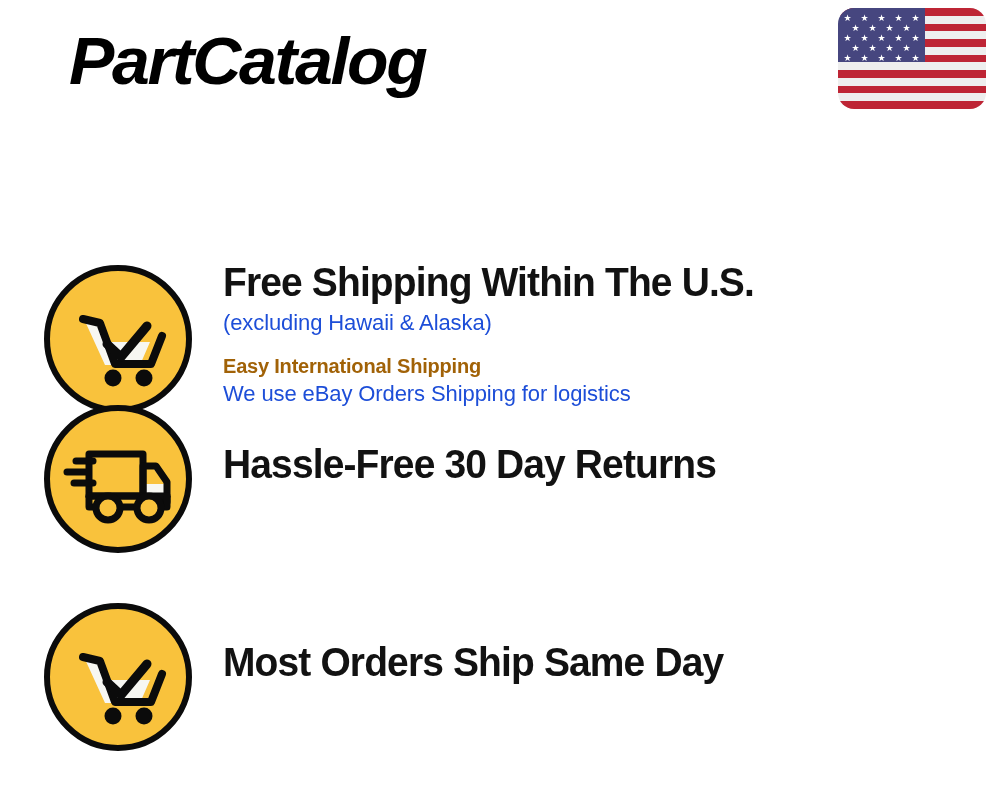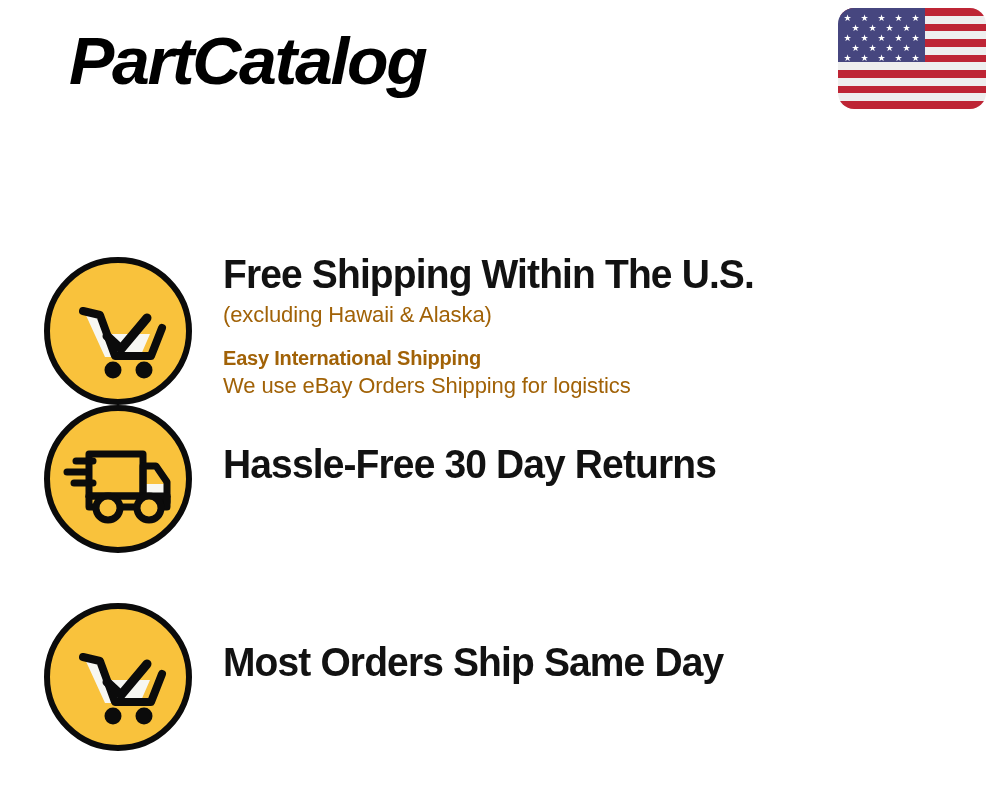--- a/index.html
+++ b/index.html
@@ -121,21 +121,21 @@
     position: absolute;
     left: 0;
     top: 240px;
     width: 1000px;
   }
   .feature-row {
     position: absolute;
     left: 0;
     width: 1000px;
   }
-  .row-1 { top: 8px;   height: 172px; }
+  .row-1 { top: 16px;   height: 172px; }
   .row-2 { top: 156px; height: 170px; }
   .row-3 { top: 354px; height: 170px; }
 
   .icon-badge {
     position: absolute;
     left: 43px;
     top: 8px;
     width: 150px;
     height: 150px;
   }
@@ -159,21 +159,21 @@
     white-space: nowrap;
     transform: scaleX(0.95);
     transform-origin: left center;
   }
   .feat-sub {
     font-family: "Liberation Sans", sans-serif;
     font-weight: normal;
     font-size: 22px;
     line-height: 30px;
     letter-spacing: -0.1px;
-    color: #a16207;
+    color: #1d4ed8;
     white-space: nowrap;
   }
   .feat-sub-bold {
     font-family: "Liberation Sans", sans-serif;
     font-weight: bold;
     font-size: 20px;
     line-height: 30px;
     letter-spacing: -0.2px;
     color: #a16207;
     white-space: nowrap;

